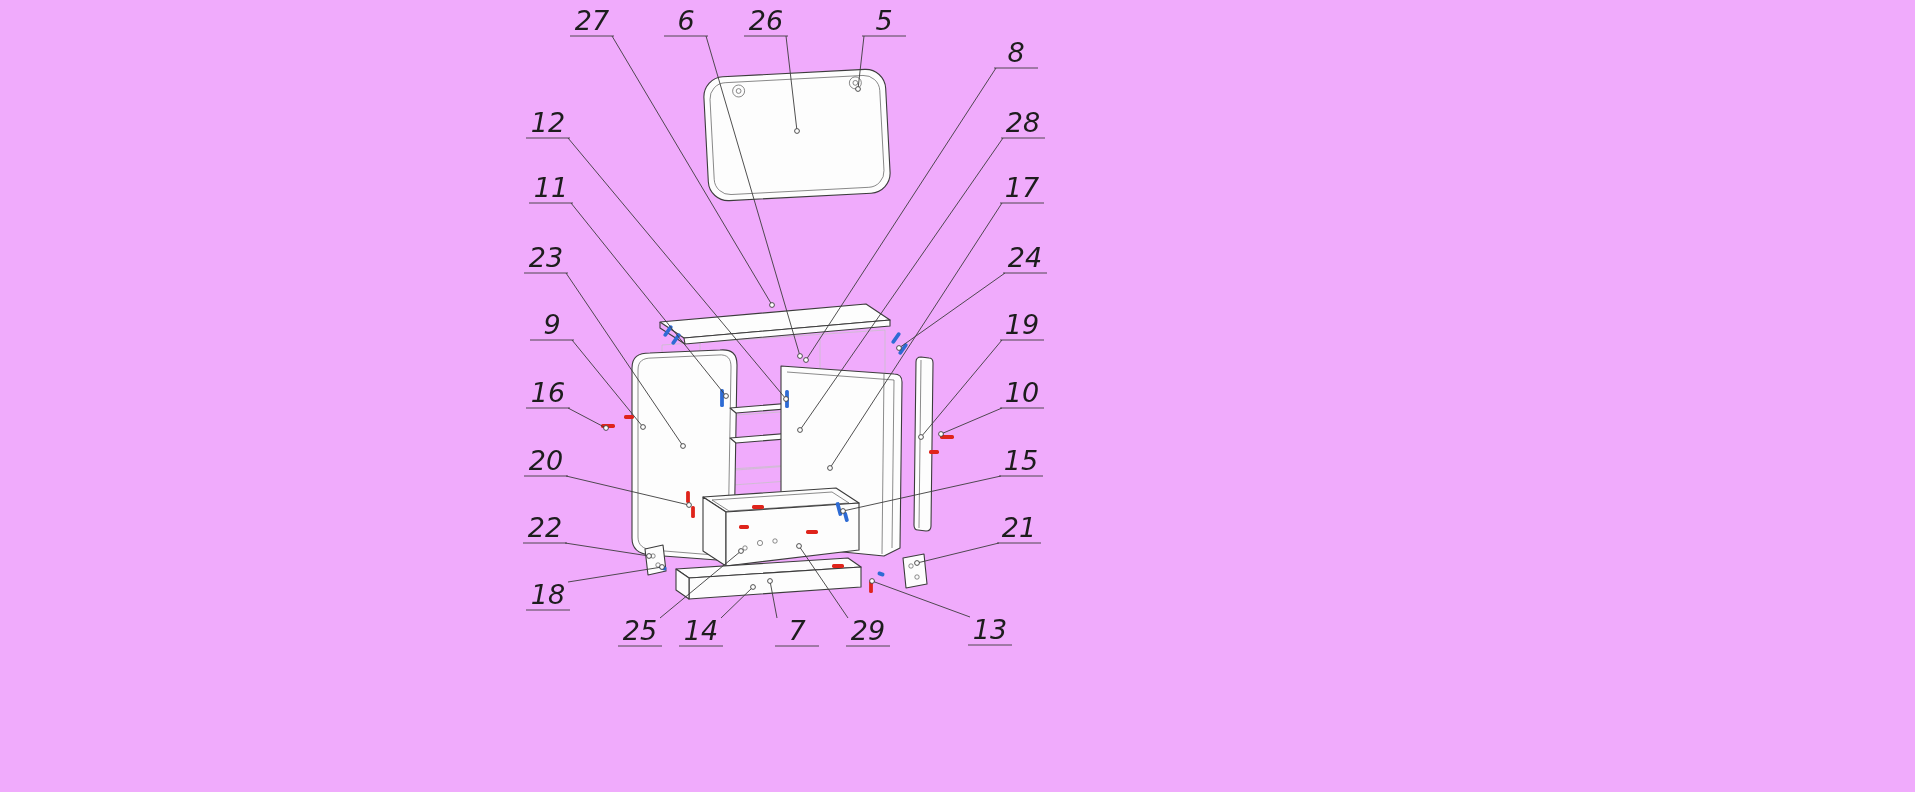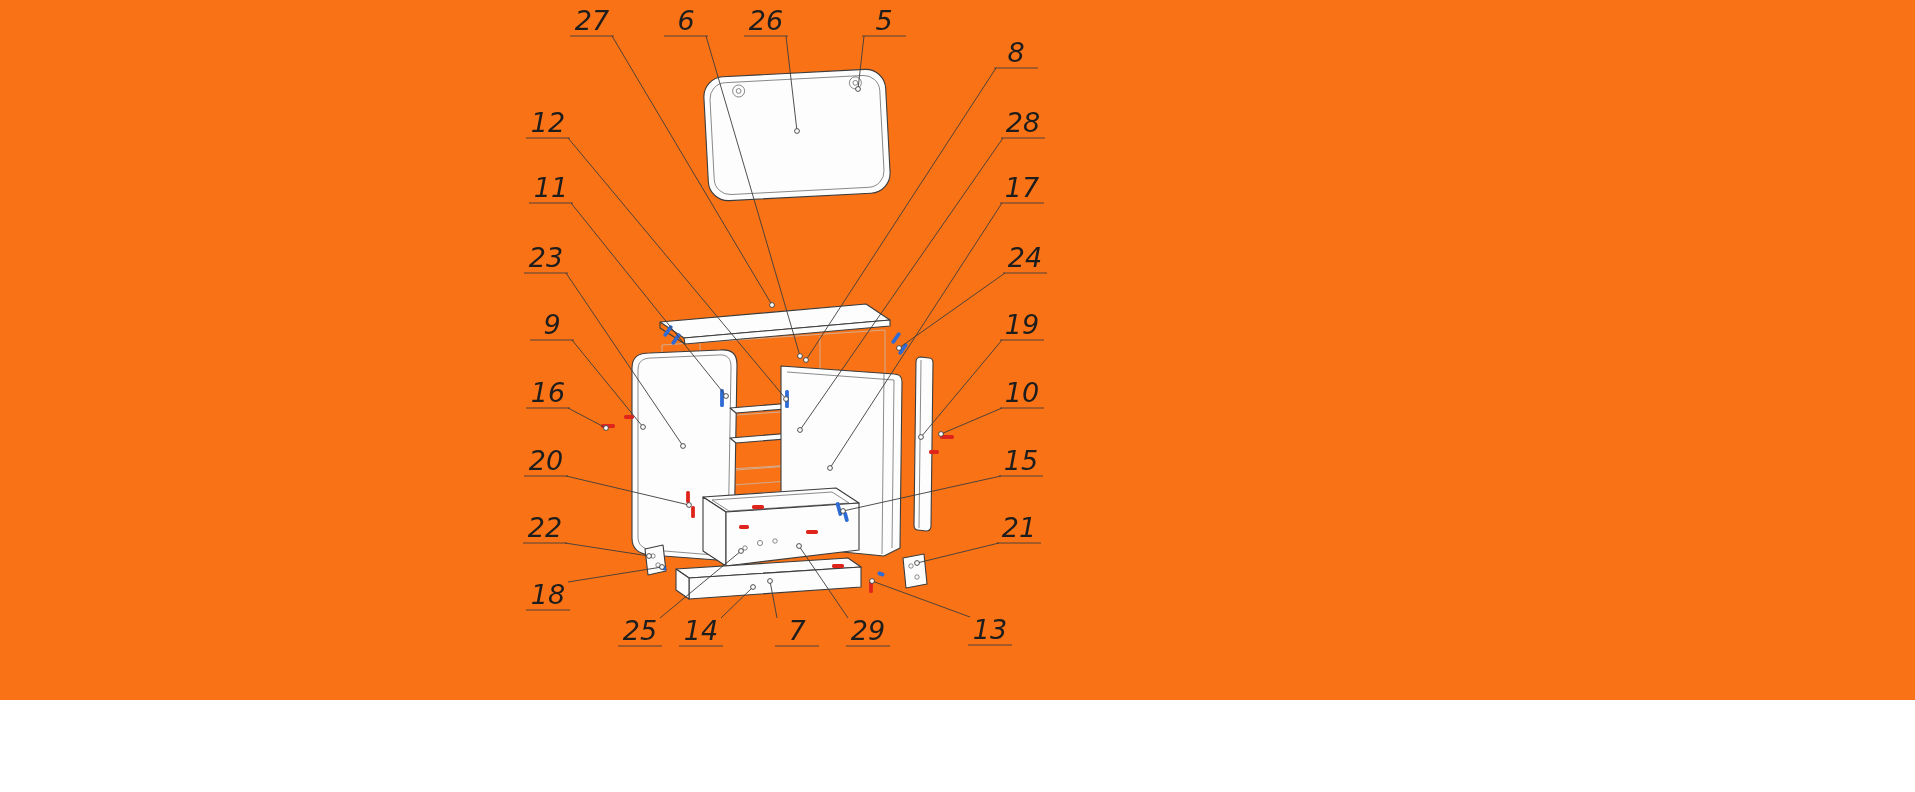--- a/index.html
+++ b/index.html
@@ -4,22 +4,22 @@
 <style>
   html, body {
     margin: 0;
     padding: 0;
     background: #ffffff;
     font-family: "DejaVu Sans", sans-serif;
   }
   .canvas {
     position: relative;
     width: 1915px;
-    height: 700px;
-    background: #f97316;
+    height: 792px;
+    background: #f0abfc;
     overflow: hidden;
   }
   svg { display: block; }
   .part-line   { fill: none; stroke: #3c3c3c; stroke-width: 1.1; stroke-linejoin: round; }
   .part-fill   { fill: #fdfdfd; stroke: #3c3c3c; stroke-width: 1.1; stroke-linejoin: round; }
   .part-thin   { fill: none; stroke: #5a5a5a; stroke-width: 0.7; stroke-linejoin: round; }
   .hidden-line { fill: none; stroke: #c3c3c3; stroke-width: 0.7; stroke-linejoin: round; }
   .callout-text {
     font-family: "DejaVu Sans", sans-serif;
     font-style: italic;

